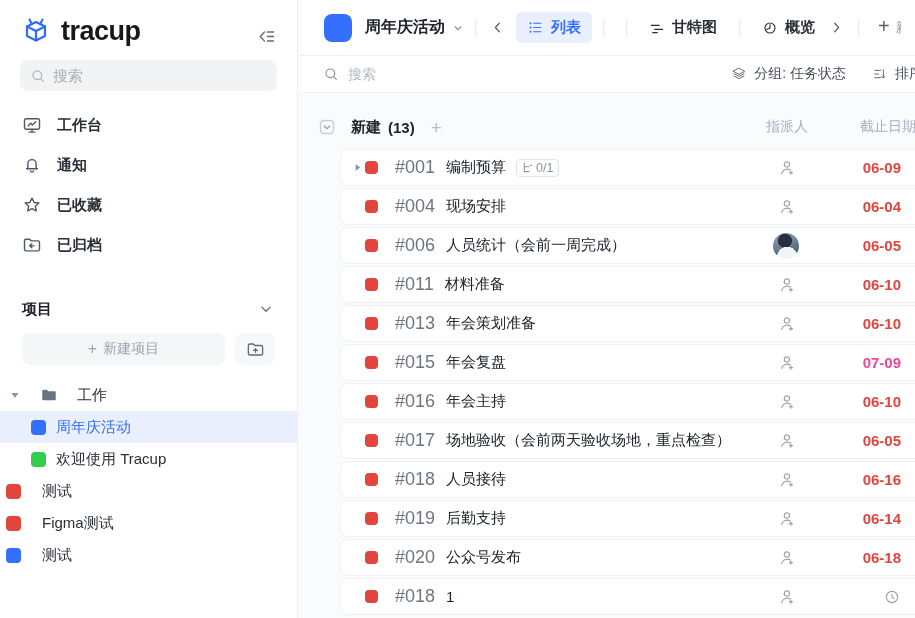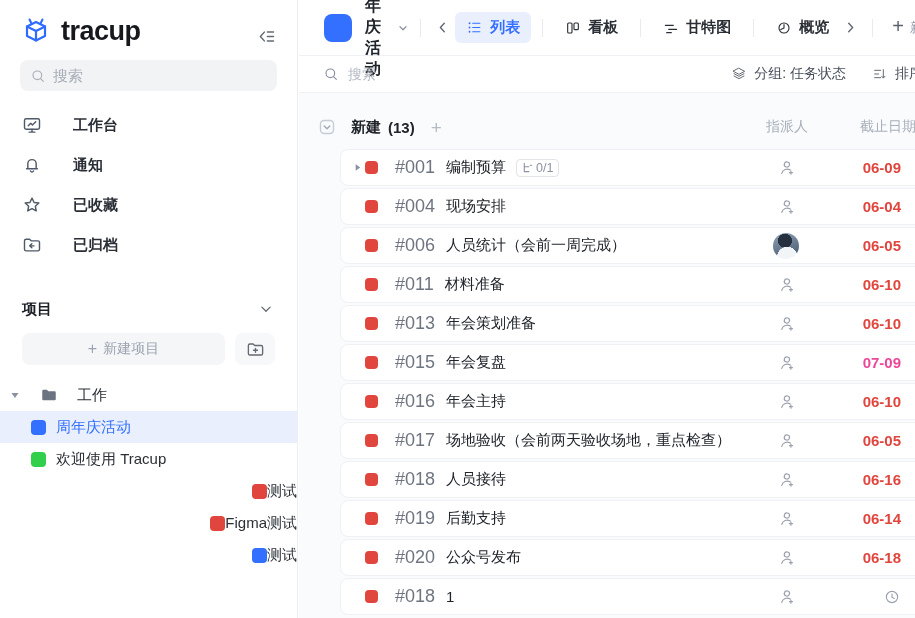--- a/index.html
+++ b/index.html
@@ -23,32 +23,32 @@
   .ic{fill:none;stroke:currentColor;stroke-width:1.7;stroke-linecap:round;stroke-linejoin:round;}
 
   
   .sidebar{position:absolute;left:0;top:0;width:298px;height:618px;background:#fff;border-right:1px solid #eceef2;}
   .logo-row{display:flex;align-items:flex-end;padding:13px 20px 9px 20px;height:56px;}
   .logo-text{font-size:27px;font-weight:700;letter-spacing:-0.5px;color:#15181d;margin-left:9px;}
   .collapse-btn{margin-left:auto;color:var(--icon-gray);cursor:pointer;display:flex;}
   .side-search{margin:4px 20px 14px 20px;height:31px;background:#f2f3f5;border-radius:8px;display:flex;align-items:center;padding:0 10px;color:#a8aeb8;gap:7px;}
   .side-search input{border:none;outline:none;background:transparent;font:inherit;color:#5a616c;width:200px;}
   .side-search input::placeholder{color:#a8aeb8;}
-  .nav-item{height:40px;display:flex;align-items:center;padding:0 22px;gap:31px;font-weight:600;color:#2a2f36;cursor:pointer;}
+  .nav-item{height:40px;display:flex;align-items:center;padding:0 22px;gap:15px;font-weight:600;color:#2a2f36;cursor:pointer;}
   .nav-item .nicon{color:#4e5969;display:flex;}
   .proj-header{margin-top:28px;height:32px;display:flex;align-items:center;padding:0 22px;font-weight:700;color:#1c2026;}
   .proj-header .chev{margin-left:auto;color:var(--icon-gray);display:flex;}
   .newproj-row{display:flex;gap:10px;padding:0 22px;margin:8px 0 0 0;}
   .newproj-btn{flex:1;height:32px;background:#f5f6f8;border-radius:8px;display:flex;align-items:center;justify-content:center;gap:6px;color:#9aa3af;font-size:14px;cursor:pointer;}
   .folderadd-btn{width:40px;height:32px;background:#f7f8fa;border-radius:8px;display:flex;align-items:center;justify-content:center;color:#646a73;cursor:pointer;}
   .tree{margin-top:14px;}
   .tree-row{height:32px;display:flex;align-items:center;cursor:pointer;color:#2a2f36;}
   .tree-row.folder{padding-left:9px;gap:19px;}
   .tree-row.child{padding-left:31px;gap:10px;}
-  .tree-row.rootproj{padding-left:6px;gap:0;justify-content:flex-end;}
+  .tree-row.rootproj{padding-left:6px;gap:21px;}
   .tree-row.selected{background:var(--accent-bg);color:var(--accent);font-weight:500;}
   .proj-square{width:15px;height:15px;border-radius:4px;flex:none;}
   .tree-caret{display:flex;width:12px;justify-content:center;}
 
   
   .main{position:absolute;left:299px;top:0;width:616px;height:618px;display:flex;flex-direction:column;}
   .topbar{height:56px;flex:none;border-bottom:1px solid var(--border);display:flex;align-items:center;padding:0 0 0 25px;}
   .proj-badge{width:28px;height:28px;border-radius:8px;background:var(--accent);flex:none;cursor:pointer;}
   .proj-title{font-size:16px;font-weight:700;margin-left:13px;}
   .title-caret{margin-left:7px;color:#8a91a0;display:flex;cursor:pointer;}
@@ -248,29 +248,20 @@
         <svg width="17" height="17" viewBox="0 0 24 24" class="ic">
             <circle cx="5" cy="6" r="1.3" fill="currentColor" stroke="none"></circle>
             <circle cx="5" cy="12" r="1.3" fill="currentColor" stroke="none"></circle>
             <circle cx="5" cy="18" r="1.3" fill="currentColor" stroke="none"></circle>
             <path d="M9.5 6 h10 M9.5 12 h10 M9.5 18 h10"></path>
           </svg>
       </span>
       <span>列表</span>
     </div>
     <span class="vsep"></span>
-    <div class="tab">
-      <span style="display:flex">
-        <svg width="16" height="16" viewBox="0 0 24 24" class="ic">
-            <rect x="4" y="4.5" width="6.5" height="15" rx="1.5"></rect>
-            <rect x="13.5" y="4.5" width="6.5" height="10" rx="1.5"></rect>
-          </svg>
-      </span>
-      <span>看板</span>
-    </div>
     <span class="vsep"></span>
     <div class="tab">
       <span style="display:flex">
         <svg width="16" height="16" viewBox="0 0 24 24" class="ic">
             <path d="M3.5 8 h12 M8.5 14 h12 M5.5 19 h7"></path>
           </svg>
       </span>
       <span>甘特图</span>
     </div>
     <span class="vsep"></span>

